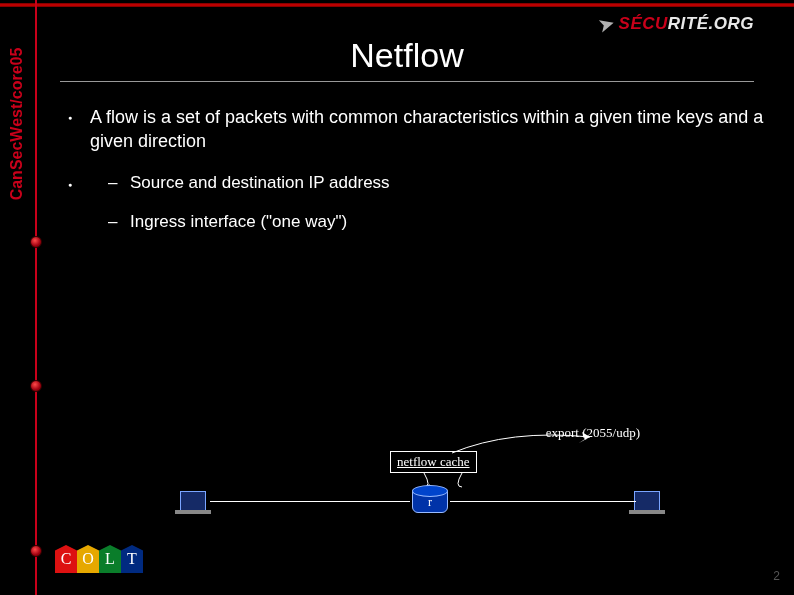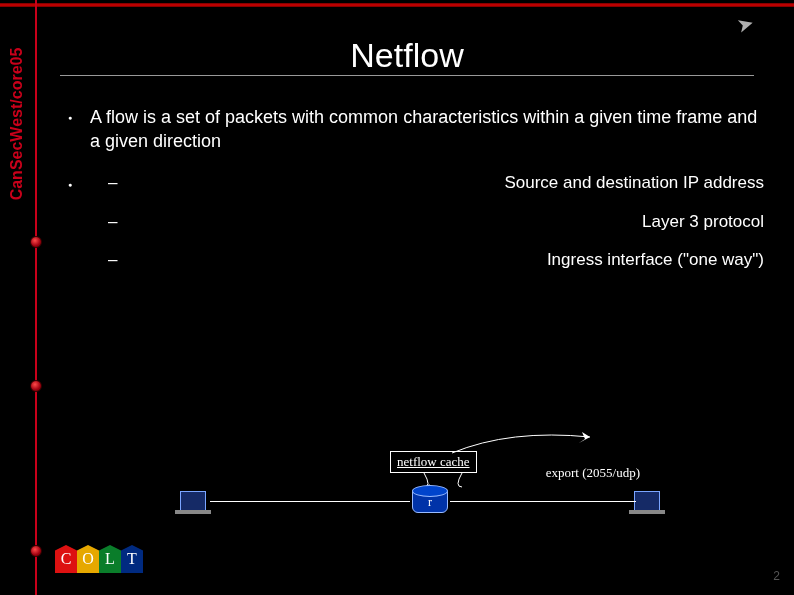--- a/index.html
+++ b/index.html
@@ -70,20 +70,21 @@
   .c1 { top: 236px; }
   .c2 { top: 380px; }
   .c3 { bottom: 38px; }
   .slide-title {
     position: absolute;
     top: 36px; left: 60px; right: 40px;
     text-align: center;
     font-size: 34px;
     color: #fff;
     font-weight: normal;
+    padding-bottom: 6px;
     border-bottom: 1px solid #999;
   }
   .content {
     position: absolute;
     top: 105px; left: 60px; right: 30px;
     font-size: 18px;
     color: #fff;
   }
   .content > ul { list-style: none; }
   .content > ul > li {
@@ -95,21 +96,20 @@
   .content > ul > li::before {
     content: "●";
     position: absolute;
     left: 8px; top: 8px;
     font-size: 7px;
     color: #fff;
   }
   .sublist {
     list-style: none;
     margin-top: 14px;
-    text-align: right;
   }
   .sublist li {
     position: relative;
     padding-left: 40px;
     margin-bottom: 16px;
     font-size: 17px;
   }
   .sublist li::before {
     content: "–";
     position: absolute;
@@ -121,21 +121,20 @@
     left: 160px; bottom: 60px;
     width: 520px; height: 110px;
   }
   .export-label {
     position: absolute;
     top: 0; right: 40px;
     font-size: 13px;
     font-family: "Times New Roman", serif;
     color: #fff;
     background: #000;
-    margin-top: 40px;
   }
   .cache-box {
     position: absolute;
     top: 26px; left: 230px;
     background: #000;
     border: 1px solid #fff;
     font-size: 13px;
     font-family: "Times New Roman", serif;
     padding: 2px 6px;
     text-decoration: underline;
@@ -209,40 +208,42 @@
     border-top: 1px solid #fff;
   }
 </style>
 </head>
 <body>
 
 <div class="top-stripe"></div>
 
 <div class="logo-brand">
   <span class="arrow">➤</span>
+  <span class="sec-word">
+    <span class="a">SÉCU</span><span class="b">RITÉ.ORG</span>
+  </span>
 </div>
 
 <div class="sidebar-label">
   <span>CanSecWest/core05</span>
 </div>
 
 <div class="vline"></div>
 <div class="circle c1"></div>
 <div class="circle c2"></div>
 <div class="circle c3"></div>
 
 <div class="slide-title">Netflow</div>
 
 <div class="content">
   <ul>
-    <li>A flow is a set of packets with common characteristics within a given time frame and a given direction</li>
+    <li>A flow is a set of packets with common characteristics within a given time keys and a given direction</li>
     <li>
       <ul class="sublist">
         <li>Source and destination IP address</li>
-        <li>Layer 3 protocol</li>
         <li>Ingress interface ("one way")</li>
       </ul>
     </li>
   </ul>
 </div>
 
 <div class="diagram">
   <div class="export-label">export (2055/udp)</div>
   <div class="cache-box">netflow cache</div>
   <svg style="position:absolute;top:6px;left:290px" width="160" height="26">

